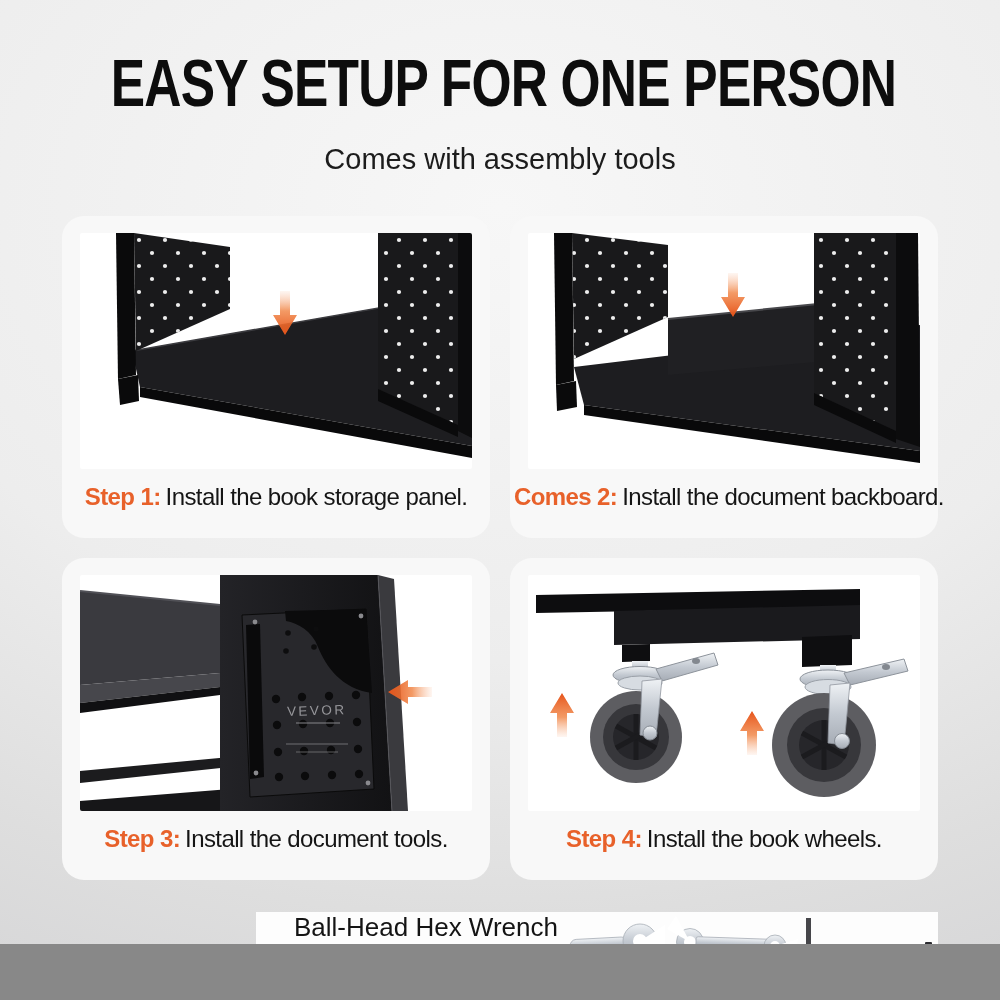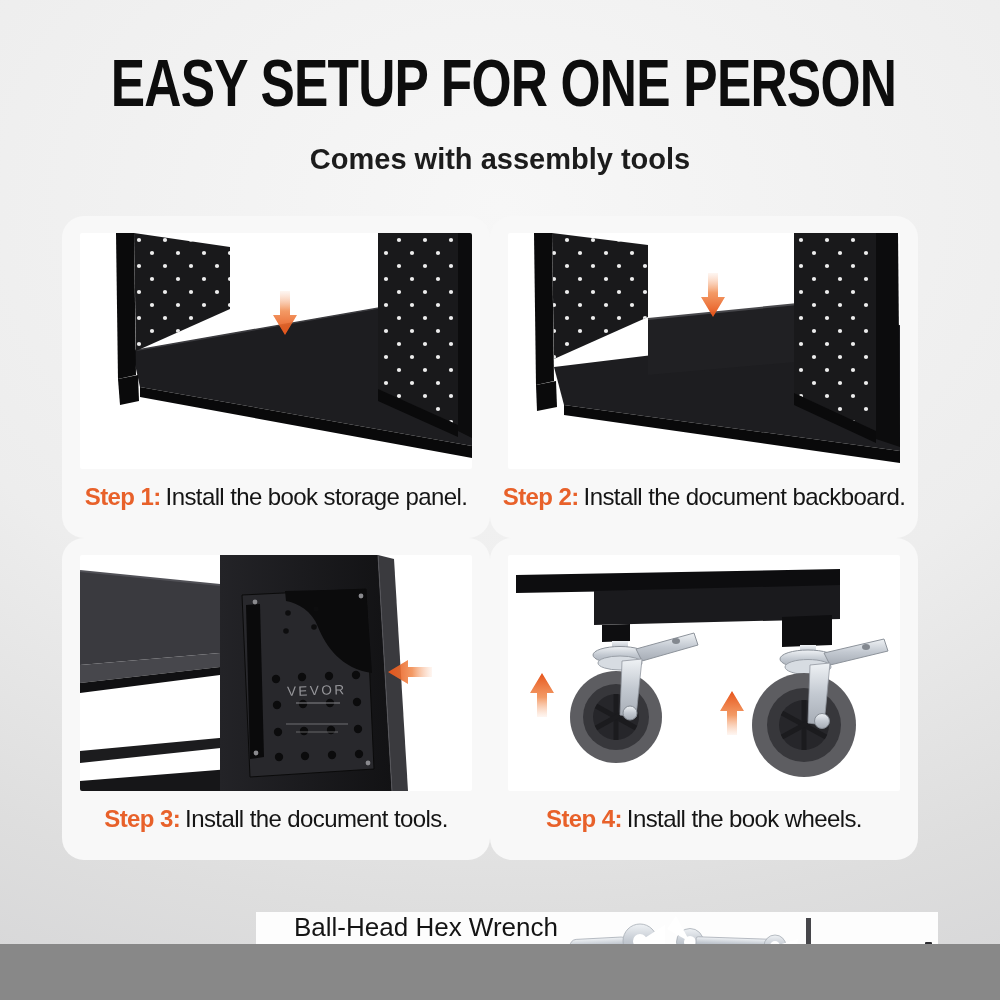--- a/index.html
+++ b/index.html
@@ -4,24 +4,24 @@
 <style>
   html,body{margin:0;padding:0;background:#888;}
   .page{
     position:relative;width:1000px;height:944px;overflow:hidden;
     background:radial-gradient(130% 100% at 50% 22%, #f7f7f7 0%, #ededed 48%, #dedede 75%, #d2d2d4 100%);
     font-family:"Liberation Sans",sans-serif;color:#111;
   }
   .header{position:absolute;top:0;left:0;right:0;text-align:center;}
   .title{margin:50px 0 0;font-size:66px;line-height:1;font-weight:bold;color:#0d0d0d;white-space:nowrap;}
   .title .squeeze{display:inline-block;transform:scaleX(0.78);transform-origin:50% 50%;letter-spacing:-1px;}
-  .subtitle{margin:27px 0 0;font-size:29px;font-weight:700;color:#1c1c1c;}
+  .subtitle{margin:27px 0 0;font-size:29px;font-weight:400;color:#1c1c1c;}
   .grid{
     position:absolute;left:62px;top:216px;width:876px;
-    display:grid;grid-template-columns:428px 428px;grid-auto-rows:322px;
+    display:grid;grid-template-columns:428px 428px;grid-auto-rows:322px;gap:20px;
   }
   .card{background:#f8f8f8;border-radius:22px;padding:17px 18px 0;box-sizing:border-box;}
   .photo{width:392px;height:236px;background:#ffffff;border-radius:2px;overflow:hidden;}
   .photo svg{display:block;width:100%;height:100%;}
   .caption{margin:14px -14px 0;text-align:center;font-size:24px;letter-spacing:-0.6px;white-space:nowrap;color:#151515;}
   .step-label{color:#e8612a;font-weight:bold;padding-right:5px;}
   .tools{
     position:absolute;left:256px;top:912px;width:682px;height:60px;background:#fdfdfd;
     display:flex;align-items:flex-start;
   }
@@ -113,21 +113,21 @@
           <g>
             <polygon points="286,0 368,0 368,198 286,160" fill="#19191b"></polygon>
             <polygon points="286,0 368,0 368,198 286,160" fill="url(#dots)"></polygon>
             <polygon points="368,0 390,0 392,214 368,206" fill="#0c0c0d"></polygon>
             <polygon points="286,160 368,198 368,210 286,172" fill="#0a0a0b"></polygon>
           </g>
           <use href="#arrow-shape" fill="url(#arrowGrad)" transform="translate(205,40)"></use>
         </svg>
       </div>
       <p class="caption">
-        <span class="step-label">Step 2:</span><span>Install the document backboard.</span>
+        <span class="step-label">Comes 2:</span><span>Install the document backboard.</span>
       </p>
     </section>
 
     <section class="card">
       <div class="photo">
         <svg viewBox="0 0 392 236">
           <g>
             <polygon points="0,16 140,30 140,98 0,110" fill="#3a3a3f"></polygon>
             <line x1="0" y1="16" x2="140" y2="30" stroke="#515157" stroke-width="2"></line>
             <polygon points="0,110 140,98 140,112 0,128" fill="#47474c"></polygon>

